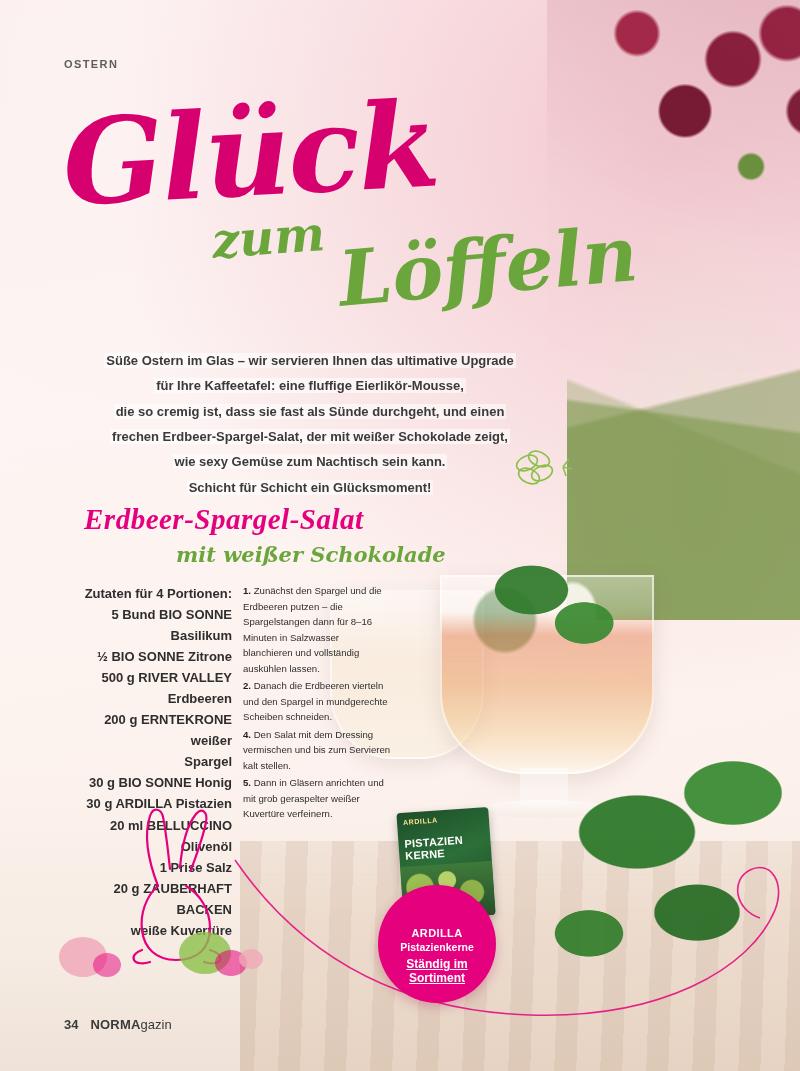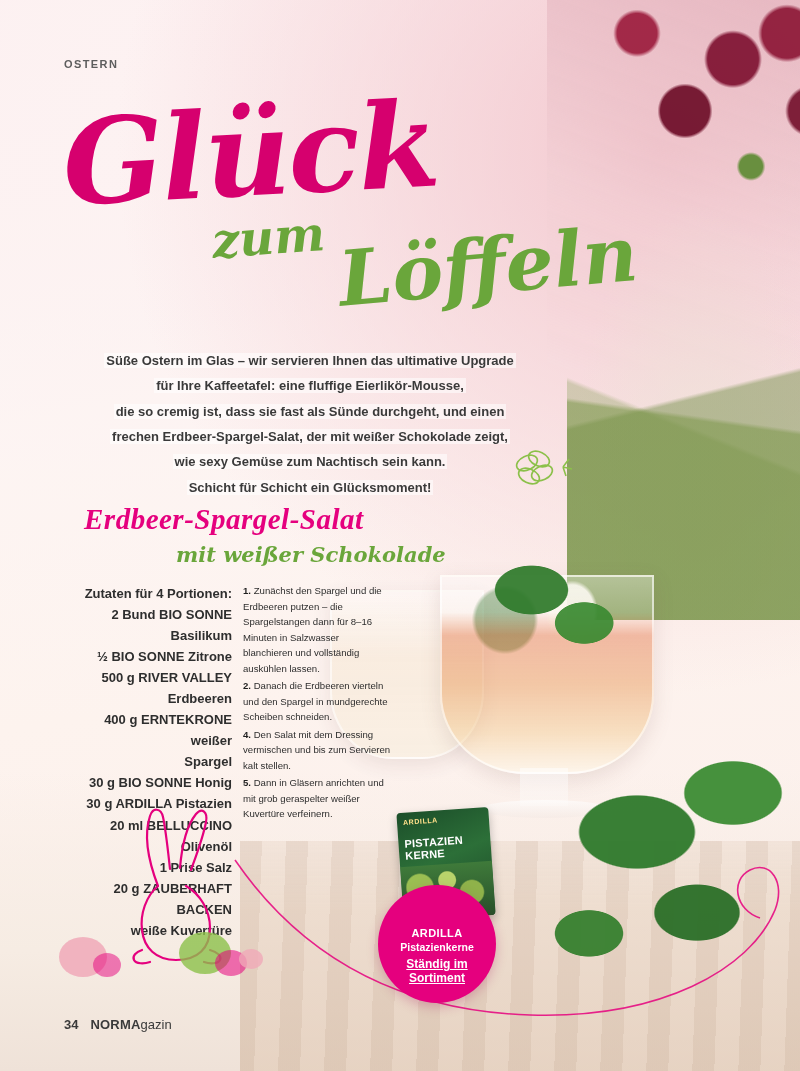--- a/index.html
+++ b/index.html
@@ -375,24 +375,24 @@
     <div><span>frechen Erdbeer-Spargel-Salat, der mit weißer Schokolade zeigt,</span></div>
     <div><span>wie sexy Gemüse zum Nachtisch sein kann.</span></div>
     <div><span>Schicht für Schicht ein Glücksmoment!</span></div>
   </div>
 
   <div class="recipe-title">Erdbeer-Spargel-Salat</div>
   <div class="recipe-subtitle">mit weißer Schokolade</div>
 
   <div class="ingredients">
     <div class="heading">Zutaten für 4 Portionen:</div>
-    <div>2 Bund BIO SONNE Basilikum</div>
+    <div>5 Bund BIO SONNE Basilikum</div>
     <div>½ BIO SONNE Zitrone</div>
     <div>500 g RIVER VALLEY Erdbeeren</div>
-    <div>400 g ERNTEKRONE weißer</div>
+    <div>200 g ERNTEKRONE weißer</div>
     <div>Spargel</div>
     <div>30 g BIO SONNE Honig</div>
     <div>30 g ARDILLA Pistazien</div>
     <div>20 ml BELLUCCINO Olivenöl</div>
     <div>1 Prise Salz</div>
     <div>20 g ZAUBERHAFT BACKEN</div>
     <div>weiße Kuvertüre</div>
   </div>
 
   <div class="steps">

